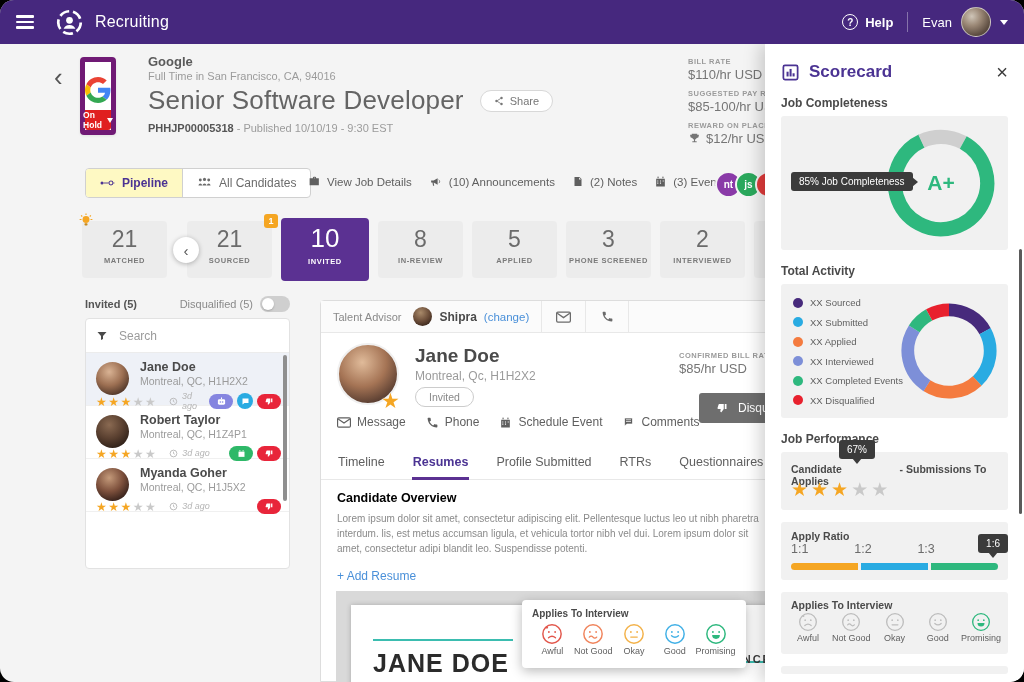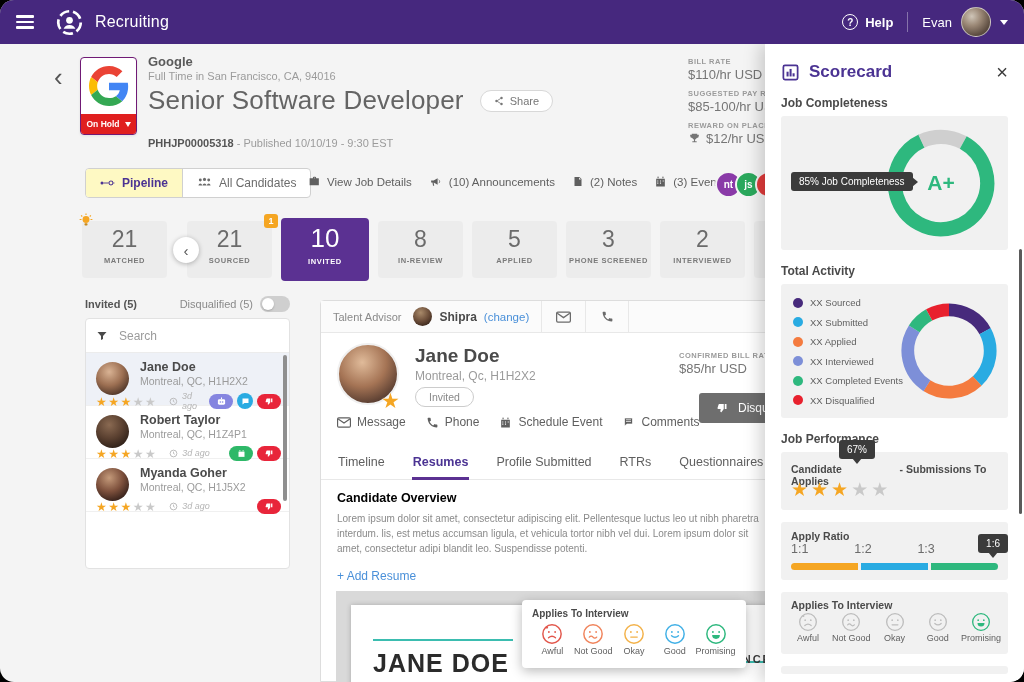--- a/index.html
+++ b/index.html
@@ -16,31 +16,31 @@
   .help{display:flex;align-items:center;gap:7px;font-size:13px;font-weight:600;cursor:pointer;}
   .qmark{width:16px;height:16px;border:1.5px solid #fff;border-radius:50%;font-size:10px;display:flex;align-items:center;justify-content:center;font-weight:bold;}
   .nav-div{width:1px;height:20px;background:rgba(255,255,255,.35);}
   .nav-user{display:flex;align-items:center;gap:9px;font-size:13px;cursor:pointer;}
   .avatar{border-radius:50%;background:radial-gradient(circle at 35% 30%,#cfc5b8 0%,#9b8876 35%,#5f4f43 70%,#38302b 100%);}
   .nav-ava{width:30px;height:30px;border:1.5px solid rgba(255,255,255,.6);}
   .caret{width:0;height:0;border-left:4px solid transparent;border-right:4px solid transparent;border-top:5px solid #fff;}
 
   
   .back{position:absolute;left:54px;top:64px;font-size:26px;color:#555;cursor:pointer;line-height:1;}
-  .logo-card{position:absolute;left:80px;top:57px;width:57px;height:78px;background:#fff;border:1px solid #701a75;border-radius:4px;box-shadow:0 1px 3px rgba(0,0,0,.08);}
+  .logo-card{position:absolute;left:80px;top:57px;width:36px;height:78px;background:#fff;border:5px solid #701a75;border-radius:4px;box-shadow:0 1px 3px rgba(0,0,0,.08);}
   .logo-g{display:flex;justify-content:center;margin-top:8px;}
   .onhold{position:absolute;left:0;right:0;bottom:0;height:20px;background:#e01f1f;border-radius:0 0 3px 3px;color:#fff;font-size:8.5px;font-weight:bold;display:flex;align-items:center;justify-content:center;gap:5px;cursor:pointer;}
   .onhold .caret{border-top-color:#fff;border-left-width:3.5px;border-right-width:3.5px;}
   .job-info{position:absolute;left:148px;top:54px;}
   .company{font-size:13px;font-weight:bold;color:#5a5a5a;}
   .job-meta{font-size:11px;color:#9b9b9b;margin-top:1px;}
   .job-title-row{display:flex;align-items:center;gap:16px;margin-top:3px;}
   .job-title{font-size:26px;color:#646464;font-weight:400;letter-spacing:.2px;}
   .share-btn{display:flex;align-items:center;gap:6px;border:1px solid #d8d8d8;background:#fff;border-radius:14px;padding:4px 13px;font-size:11px;color:#777;cursor:pointer;}
-  .job-id-row{font-size:11px;color:#9b9b9b;margin-top:21px;}
+  .job-id-row{font-size:11px;color:#9b9b9b;margin-top:6px;}
   .job-id-row b{color:#555;}
   .billing{position:absolute;left:688px;top:57px;width:220px;}
   .bill-row{margin-bottom:7px;white-space:nowrap;}
   .bill-label{font-size:7.5px;font-weight:bold;color:#9b9b9b;letter-spacing:.5px;}
   .bill-value{font-size:13px;color:#757575;margin-top:1px;display:flex;align-items:center;gap:5px;}
 
   
   .seg{position:absolute;left:85px;top:168px;display:flex;border:1px solid #d0d0d0;border-radius:4px;overflow:hidden;background:#fff;}
   .seg-btn{display:flex;align-items:center;gap:7px;padding:7px 14px;font-size:12px;color:#6b6b6b;cursor:pointer;}
   .seg-btn.active{background:#fef9c3;color:#4b3393;font-weight:bold;border-right:1px solid #d0d0d0;}

